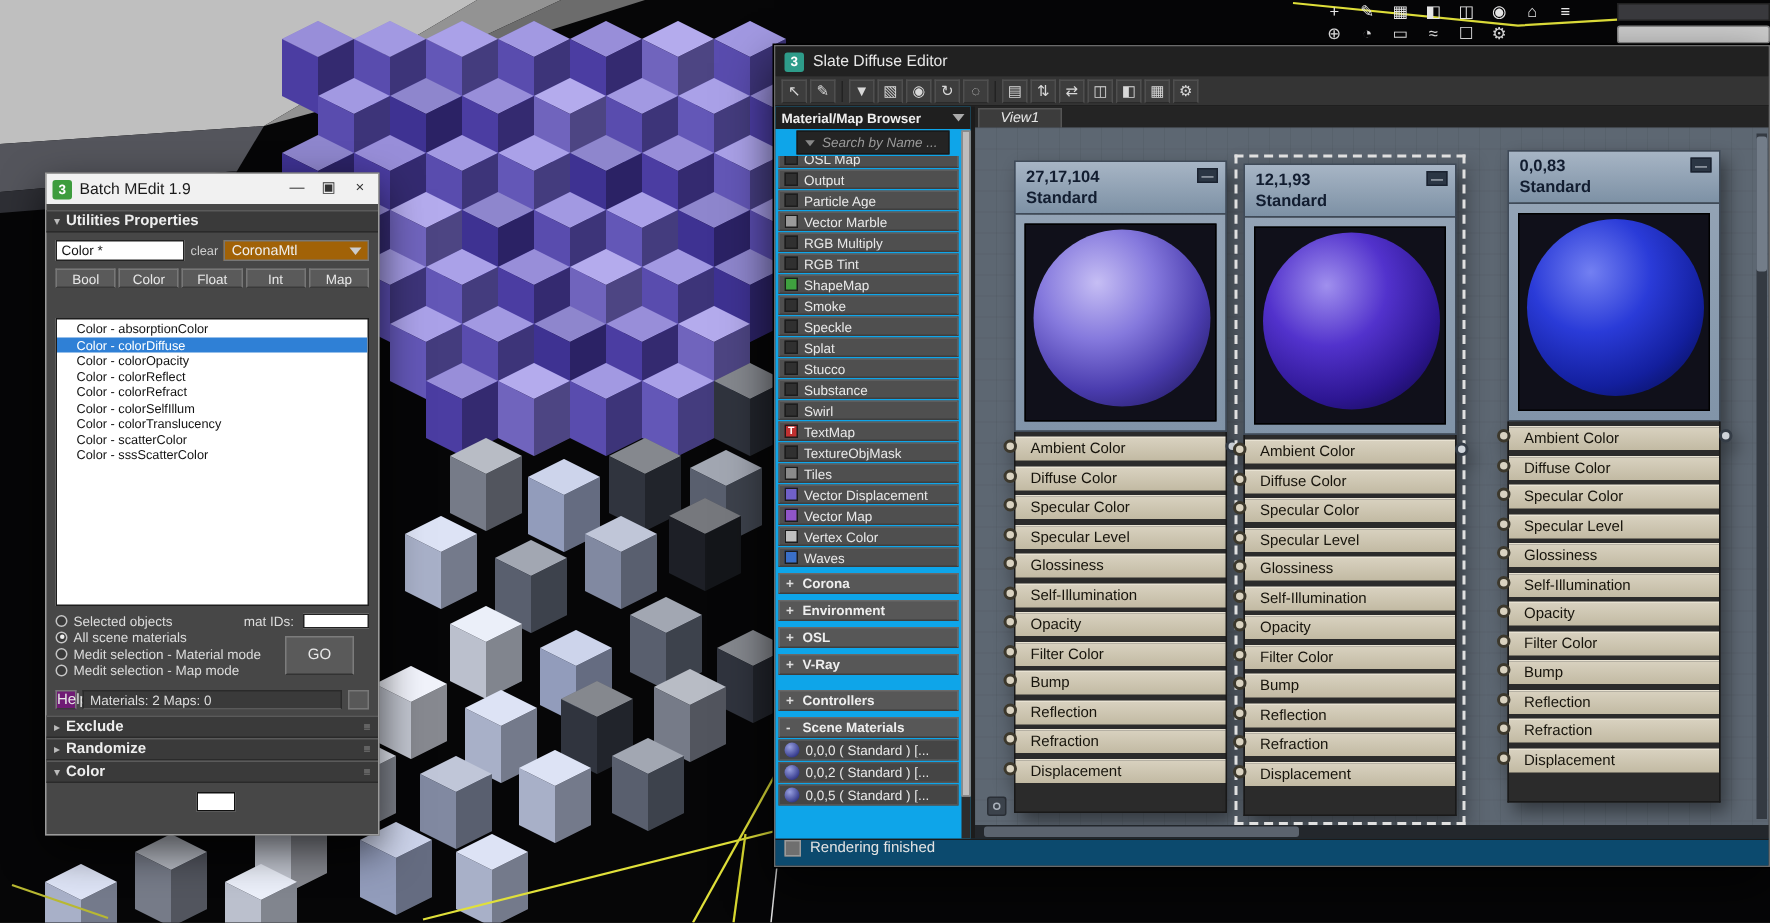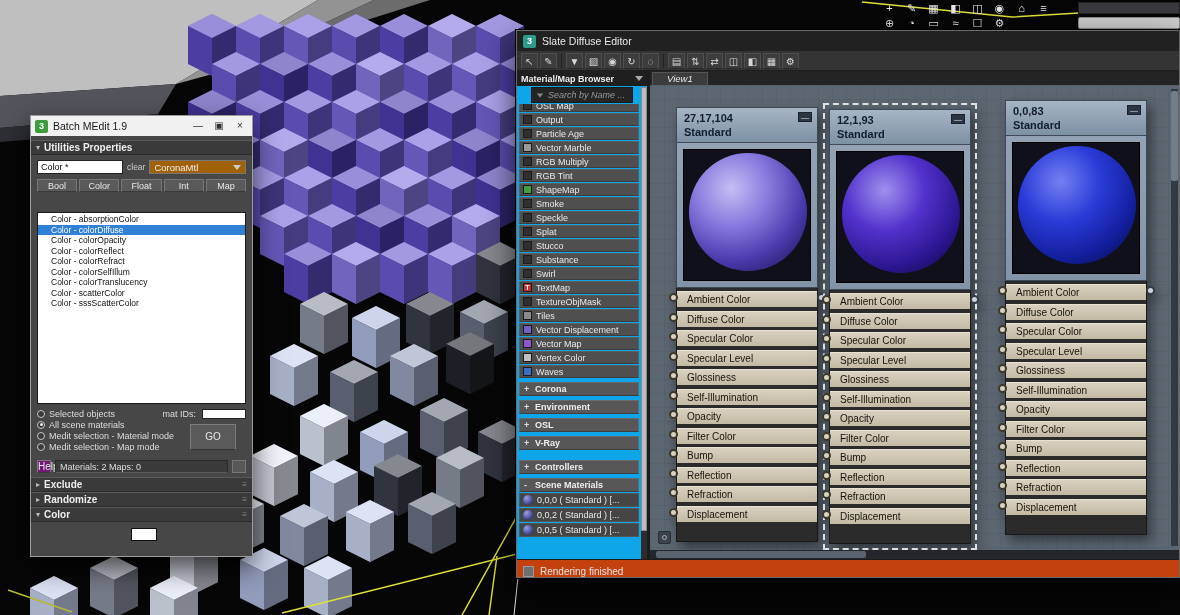--- a/index.html
+++ b/index.html
@@ -77,21 +77,21 @@
 .splitter{width:3px;background:#1c1c1c;flex:none}
 
 .viewwrap{flex:1;display:flex;flex-direction:column;min-width:0}
 .tabstrip{height:14px;background:#242424;display:flex;align-items:flex-end;padding-left:2px;flex:none}
 .vtab{height:13px;background:#3c3c3c;border:1px solid #555;border-bottom:none;color:#e8e8e8;font-size:9.5px;font-style:italic;padding:0 14px;line-height:12px}
 .canvas{position:relative;flex:1;min-height:0;background-color:#5d6772;background-image:linear-gradient(rgba(0,0,0,.05) 1px,transparent 1px),linear-gradient(90deg,rgba(0,0,0,.05) 1px,transparent 1px);background-size:14px 14px;overflow:hidden}
 .hscroll{height:9px;background:#23272c;flex:none;position:relative}
 .hthumb{position:absolute;left:6px;top:1px;width:210px;height:7px;background:#5b636e;border-radius:2px}
 .vscroll{position:absolute;right:1px;top:4px;bottom:4px;width:7px;background:#343a42}
 .vthumb{position:absolute;left:0;right:0;top:2px;height:90px;background:#737d89;border-radius:2px}
-.sl-status{height:18px;background:#c2410c;border-top:1px solid #1b1b1b;display:flex;align-items:flex-end;gap:6px;padding:0 6px;flex:none}
+.sl-status{height:18px;background:#0c4a6e;border-top:1px solid #1b1b1b;display:flex;align-items:flex-start;gap:6px;padding:0 6px;flex:none}
 .stico{width:11px;height:11px;background:#6f6f6f;border:1px solid #9a9a9a}
 .sttext{font-size:10px;color:#e3e3e3}
 .navico{position:absolute;left:8px;bottom:6px;width:13px;height:13px;background:#3c434c;border:1px solid #2a2f36;border-radius:2px}
 .navico::after{content:"";position:absolute;inset:3px;border-radius:50%;border:1.5px solid #aab2bc}
 
 .node{position:absolute;width:142px;z-index:2;filter:drop-shadow(4px 6px 6px rgba(0,0,0,.45))}
 .node.sel{outline:2px dashed #e0e0e0;outline-offset:4px}
 .nhead{background:linear-gradient(#a7b5c5,#7d91a5);border:1px solid #3f4a58;padding:3px 7px 3px;position:relative}
 .ntitle,.nsub{font-size:11px;font-weight:bold;color:#121d30;line-height:14px;white-space:nowrap}
 .nmin{position:absolute;top:4px;right:5px;width:14px;height:10px;background:#2b3644;color:#dfe6ee;font-size:8px;line-height:9px;text-align:center;border:1px solid #1a2230}

